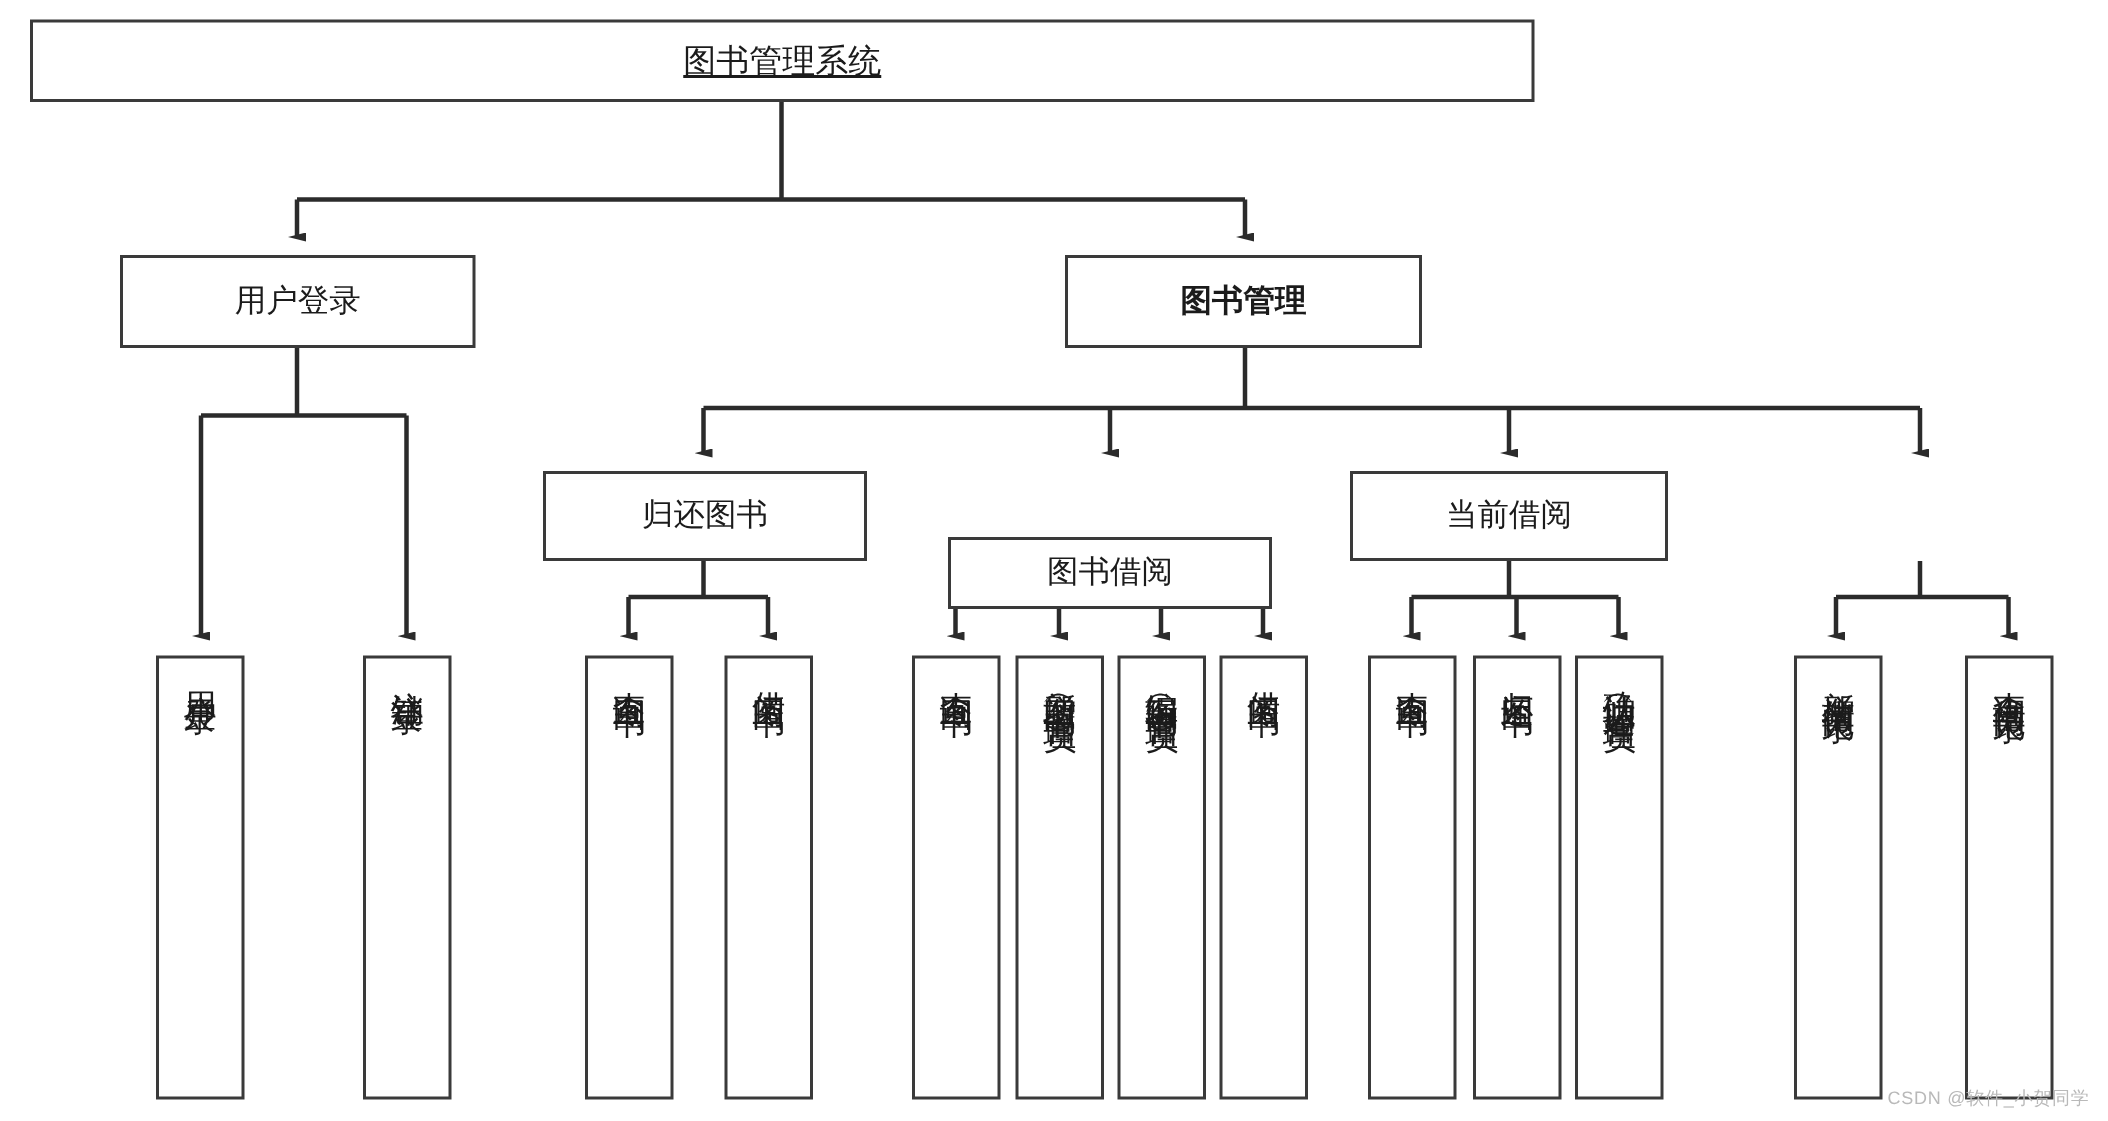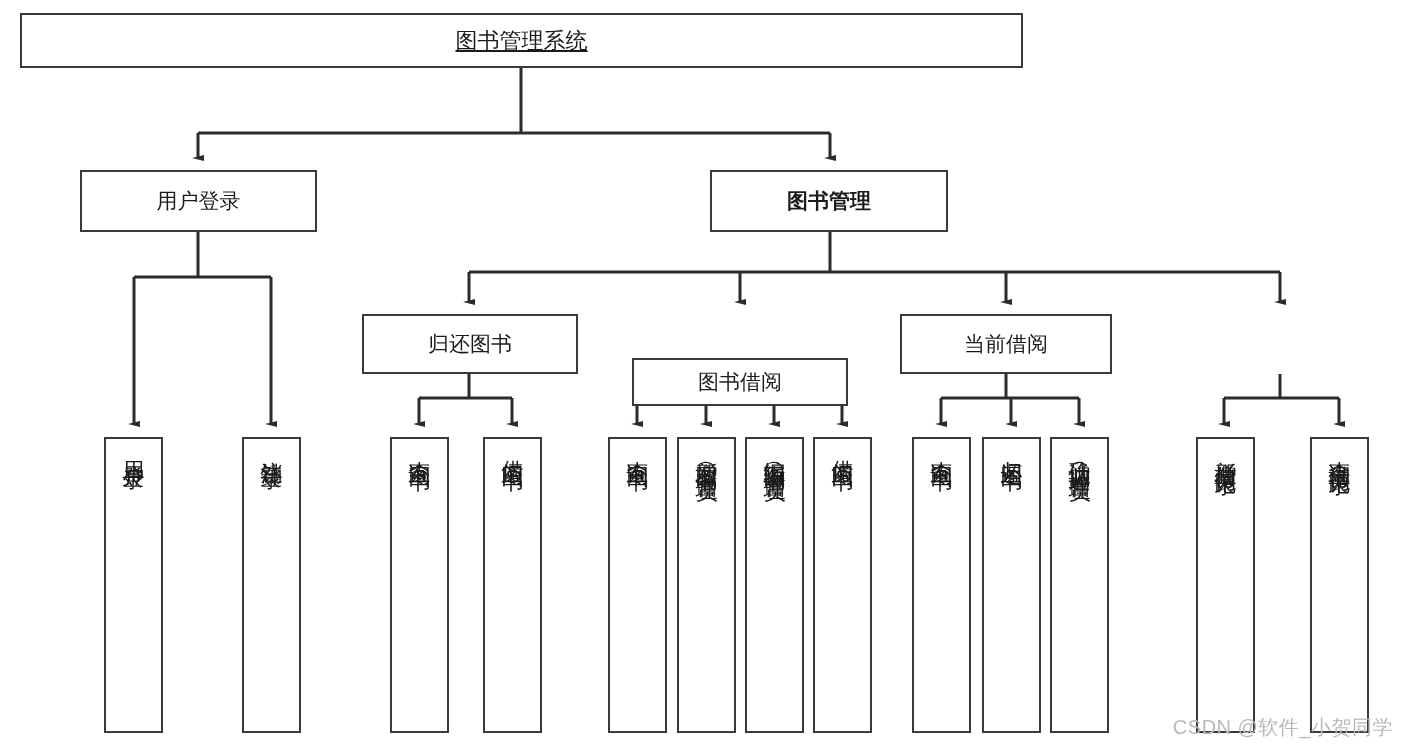--- a/index.html
+++ b/index.html
@@ -43,21 +43,21 @@
     font-size:22px;
     letter-spacing:3px;
     line-height:1;
   }
   #root-node .label{font-size:22px;text-decoration:underline;}
 
   .watermark{
     position:absolute;
     right:12px;
     bottom:6px;
-    font-size:20px;
+    font-size:12px;
     color:#b9b9b9;
     white-space:nowrap;
     letter-spacing:.5px;
   }
 </style>
 </head>
 <body>
 
 <div id="diagram-root">
 

